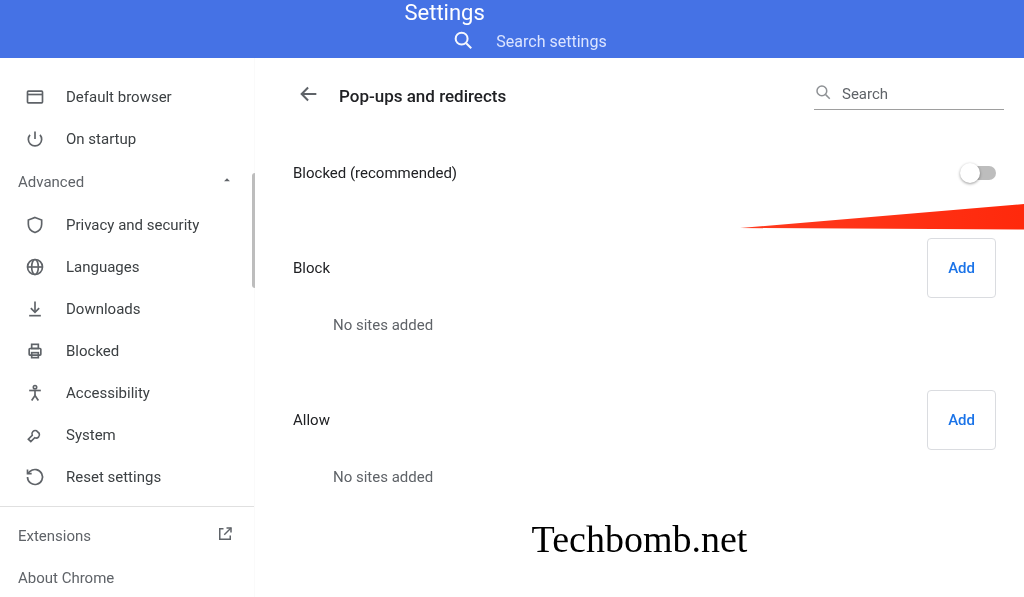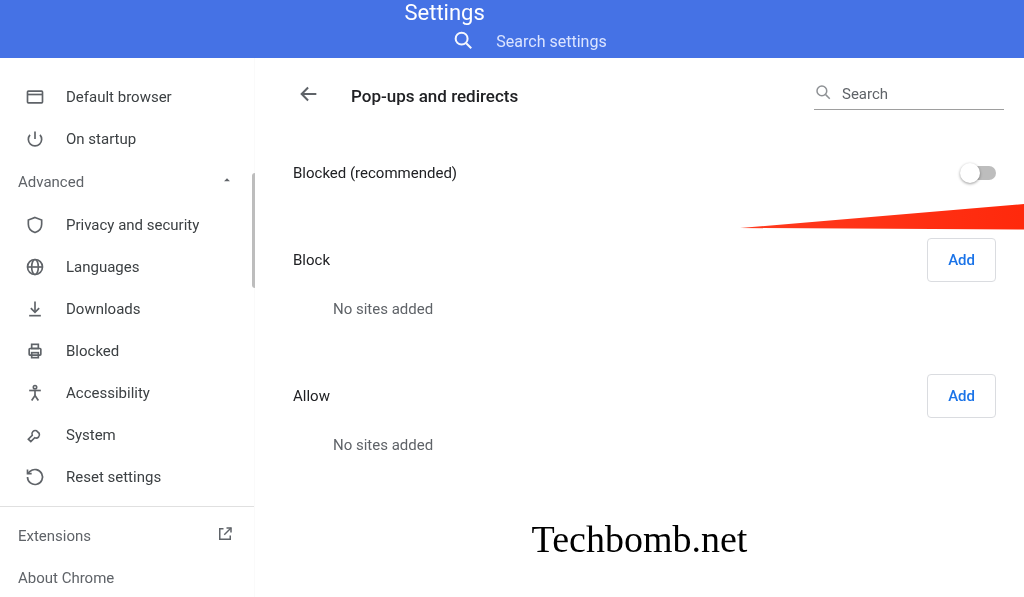--- a/index.html
+++ b/index.html
@@ -38,21 +38,21 @@
     .ext-row {
       display:flex; align-items:center; height:42px; padding:0 20px 0 18px;
       color:#5f6368; font-size:15px; cursor:pointer;
     }
     .ext-row .launch { margin-left:auto; }
 
     .content {
       flex:1; background:#fff; padding:18px 20px 0 38px; position:relative;
     }
     .content-header {
-      display:flex; align-items:center; height:40px;gap:12px;
+      display:flex; align-items:center; height:40px;
     }
     .back-btn { width:32px; height:32px; display:flex; align-items:center; justify-content:center; cursor:pointer; }
     .page-title { margin-left:14px; font-size:17px; color:#202124; font-weight:500; }
     .inline-search {
       margin-left:auto; width:190px; display:flex; align-items:center;
       border-bottom:1px solid #9e9e9e; padding-bottom:4px;
     }
     .inline-search svg { opacity:.7; }
     .inline-search-placeholder { margin-left:10px; color:#5f6368; font-size:15px; }
 
@@ -68,21 +68,21 @@
       position:absolute; left:-2px; top:-3px; width:20px; height:20px;
       background:#fff; border-radius:50%;
       box-shadow:0 1px 3px rgba(0,0,0,.4);
     }
 
     .section-row {
       margin-top:56px; display:flex; align-items:center; padding-right:8px;
     }
     .section-title { color:#202124; font-size:15px; }
     .add-btn {
-      margin-left:auto; padding:12px 20px; color:#1a73e8; font-size:15px; font-weight:500;
+      margin-left:auto; padding:20px 20px; color:#1a73e8; font-size:15px; font-weight:500;
       border:1px solid #dadce0; border-radius:4px; background:#fff; cursor:pointer;
     }
     .empty { margin-top:18px; margin-left:40px; color:#5f6368; font-size:15px; }
 
     .arrow {
       position:absolute; left:485px; top:100px; pointer-events:none;
     }
 
     .watermark {
       position:absolute; left:50%; transform:translateX(-50%); bottom:36px;

